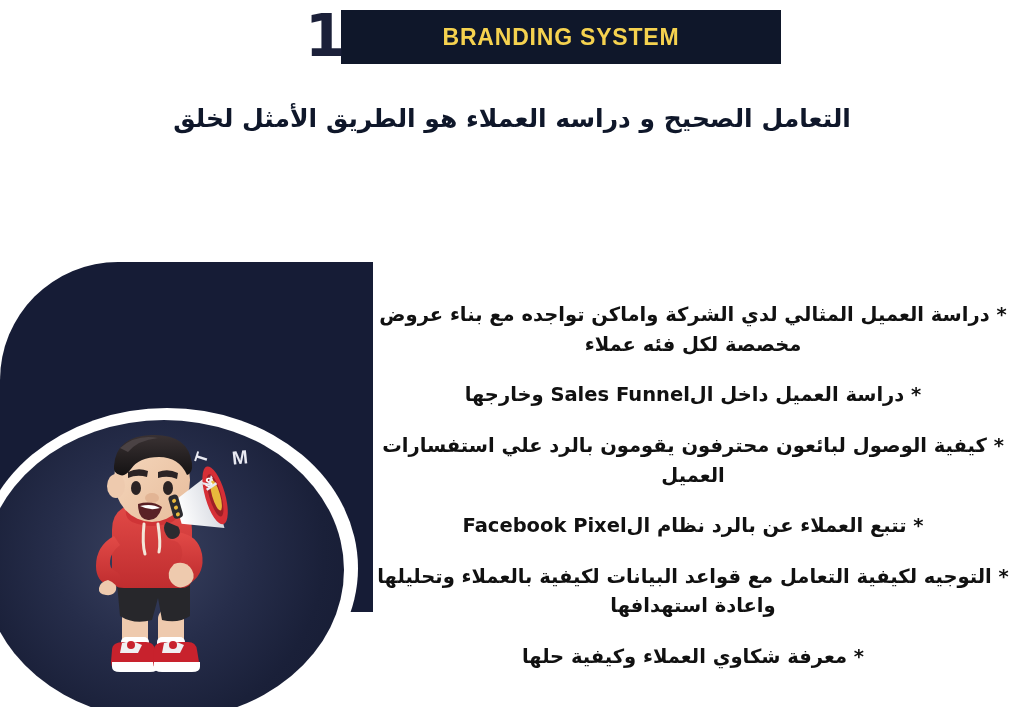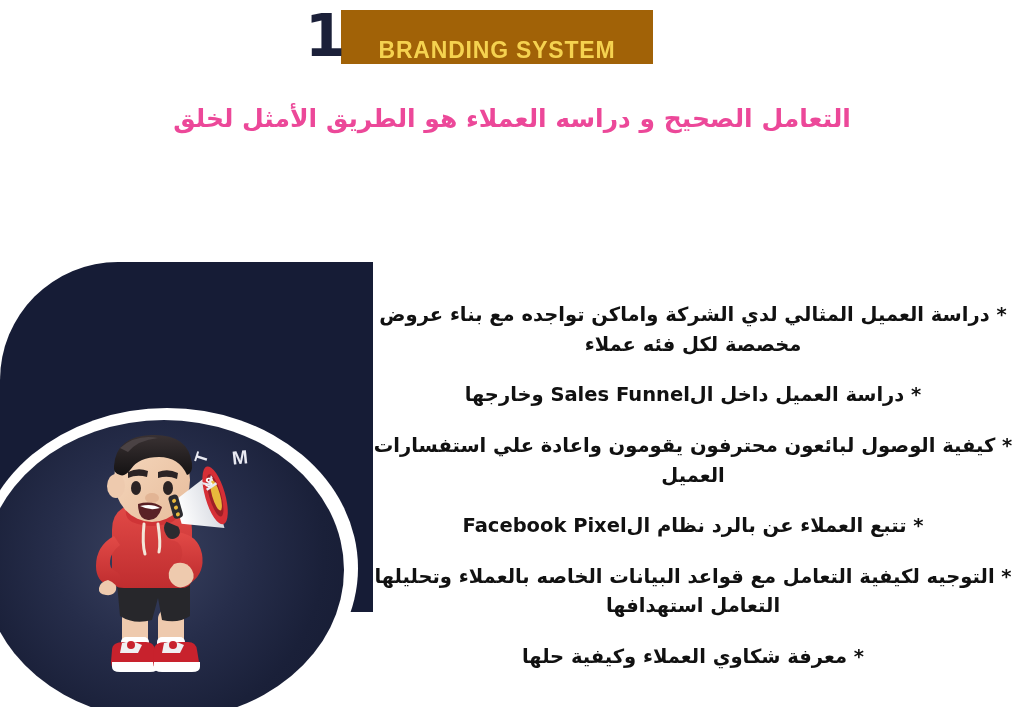--- a/index.html
+++ b/index.html
@@ -41,47 +41,47 @@
     letter-spacing: -2px;
     margin-right: -4px;
     position: relative;
     z-index: 3;
     padding-top: 2px;
   }
   .badge-bar {
     position: absolute;
     left: 36px;
     top: 2px;
-    width: 312px;
+    width: 440px;
     height: 54px;
-    background: #a16207;
+    background: #0f172a;
     z-index: 2;
     display: flex;
-    align-items: flex-end;
+    align-items: center;
     justify-content: center;
   }
   .badge-bar-label {
     color: #f5d24f;
     font-size: 23px;
     font-weight: 700;
     letter-spacing: 0.8px;
     font-family: "Liberation Sans", sans-serif;
   }
 
   
   .headline {
     position: absolute;
     top: 104px;
     right: 166px;
     left: 166px;
     text-align: center;
     direction: rtl;
     font-size: 25px;
     font-weight: 700;
-    color: #ec4899;
+    color: #0f172a;
     letter-spacing: 0px;
   }
 
   
   .subtitle {
     position: absolute;
     top: 208px;
     left: 0;
     width: 1024px;
     text-align: center;
@@ -284,19 +284,19 @@
 
   <div class="floating-letters">
     <span class="float-letter fl-t">T</span>
     <span class="float-letter fl-m">M</span>
     <span class="float-letter fl-k">K</span>
   </div>
 
   <div class="bullets">
     <div class="bullet">* دراسة العميل المثالي لدي الشركة واماكن تواجده مع بناء عروض مخصصة لكل فئه عملاء</div>
     <div class="bullet">* دراسة العميل داخل الSales Funnel وخارجها</div>
-    <div class="bullet">* كيفية الوصول لبائعون محترفون يقومون واعادة علي استفسارات العميل</div>
+    <div class="bullet">* كيفية الوصول لبائعون محترفون يقومون بالرد علي استفسارات العميل</div>
     <div class="bullet">* تتبع العملاء عن بالرد نظام الFacebook Pixel</div>
-    <div class="bullet">* التوجيه لكيفية التعامل مع قواعد البيانات الخاصه بالعملاء وتحليلها التعامل استهدافها</div>
+    <div class="bullet">* التوجيه لكيفية التعامل مع قواعد البيانات لكيفية بالعملاء وتحليلها واعادة استهدافها</div>
     <div class="bullet">* معرفة شكاوي العملاء وكيفية حلها</div>
   </div>
 
 </div>
 
 </body></html>

